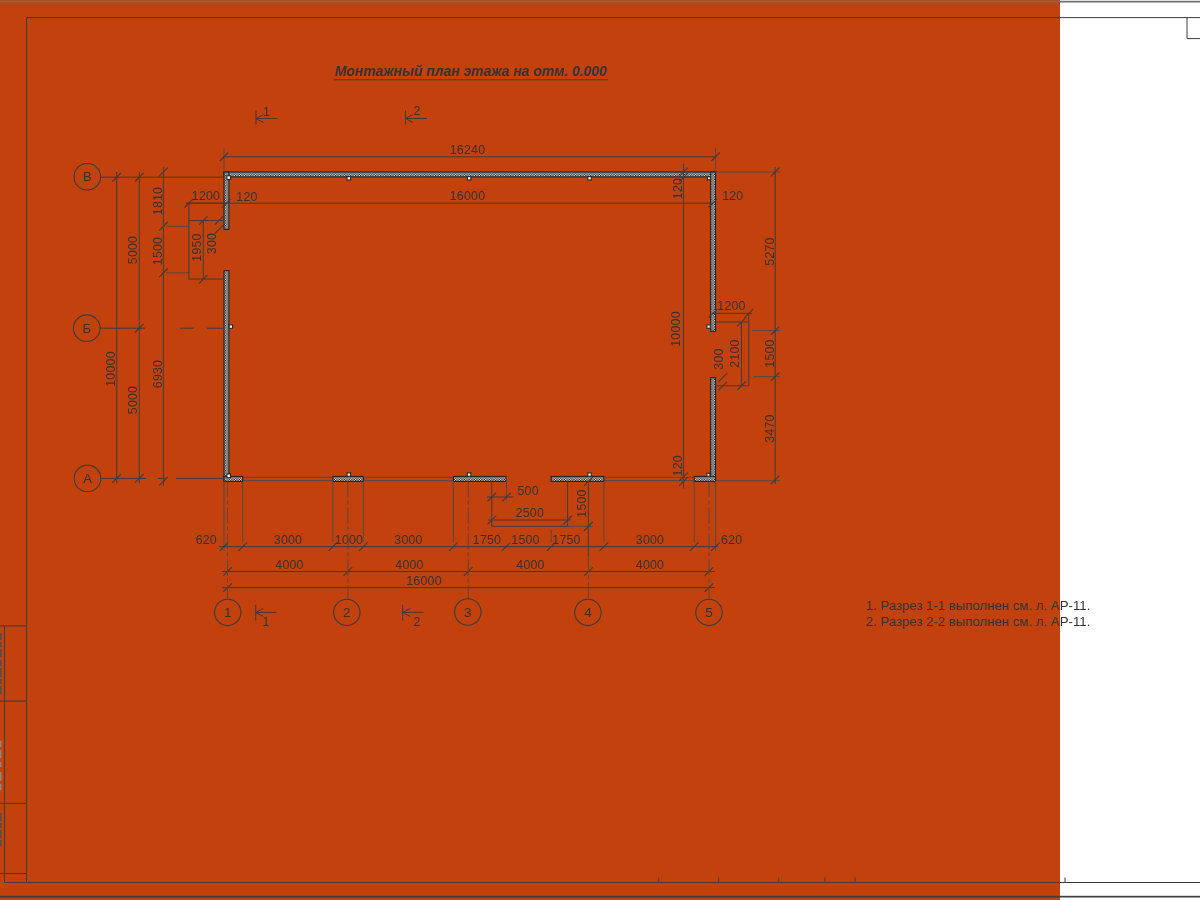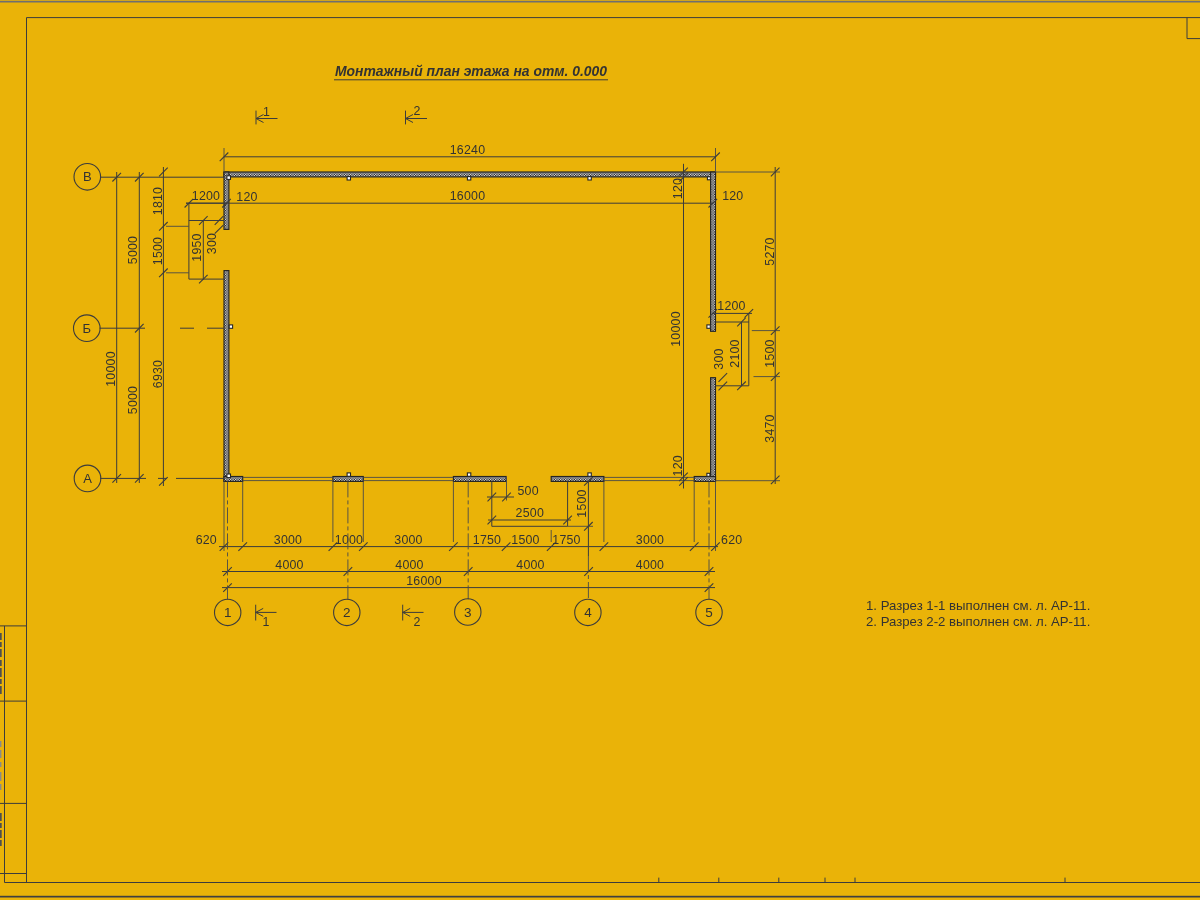--- a/index.html
+++ b/index.html
@@ -1,17 +1,17 @@
 <!DOCTYPE html>
 <html><head>
 <meta charset="utf-8">
 <style>
 html,body{margin:0;padding:0;}
 body{width:1200px;height:900px;background:#ffffff;overflow:hidden;}
-.sheet{position:relative;width:1200px;height:900px;background:#eab308;font-family:"Liberation Sans",sans-serif;}
+.sheet{position:relative;width:1060px;height:900px;background:#c2410c;font-family:"Liberation Sans",sans-serif;}
 svg{position:absolute;top:0;left:0;}
 text{fill:#333333;font-family:"Liberation Sans",sans-serif;}
 .dim{font-size:12.4px;letter-spacing:0.2px;}
 .ln{stroke:#3c3c3c;stroke-width:1;fill:none;}
 .thin{stroke:#4a4a4a;stroke-width:0.9;fill:none;}
 </style>
 </head>
 <body>
 <div class="sheet">
 <svg width="1200" height="900" viewBox="0 0 1200 900">

